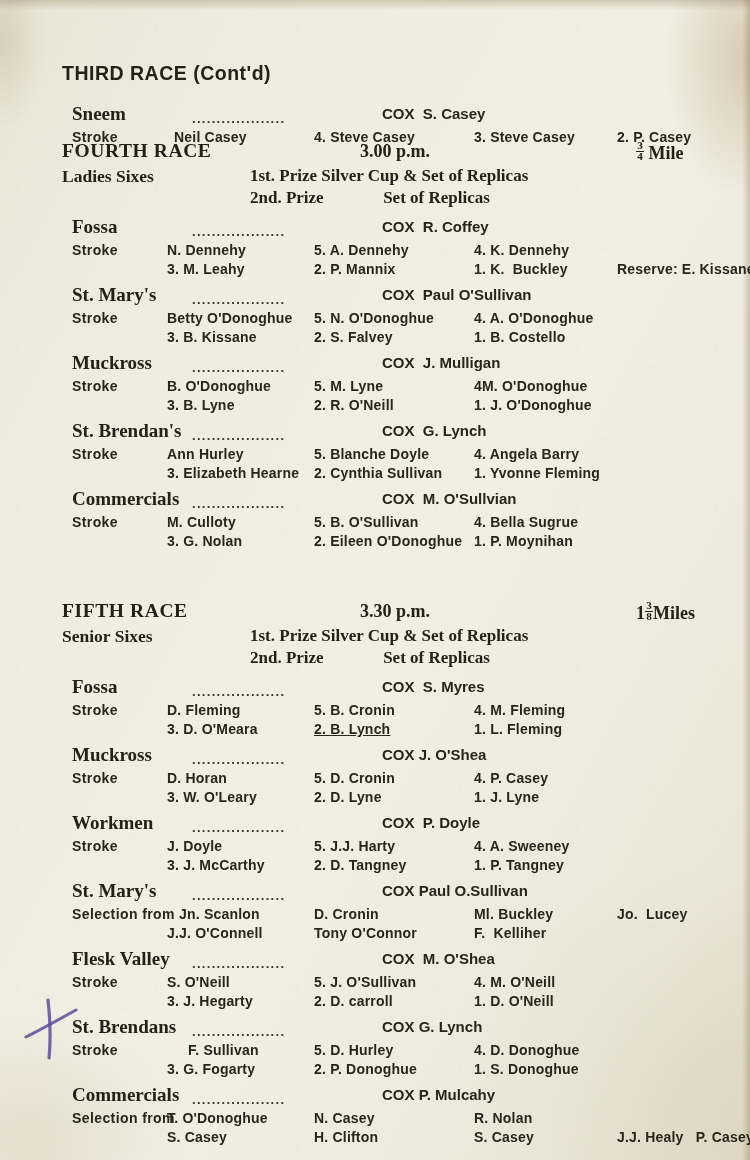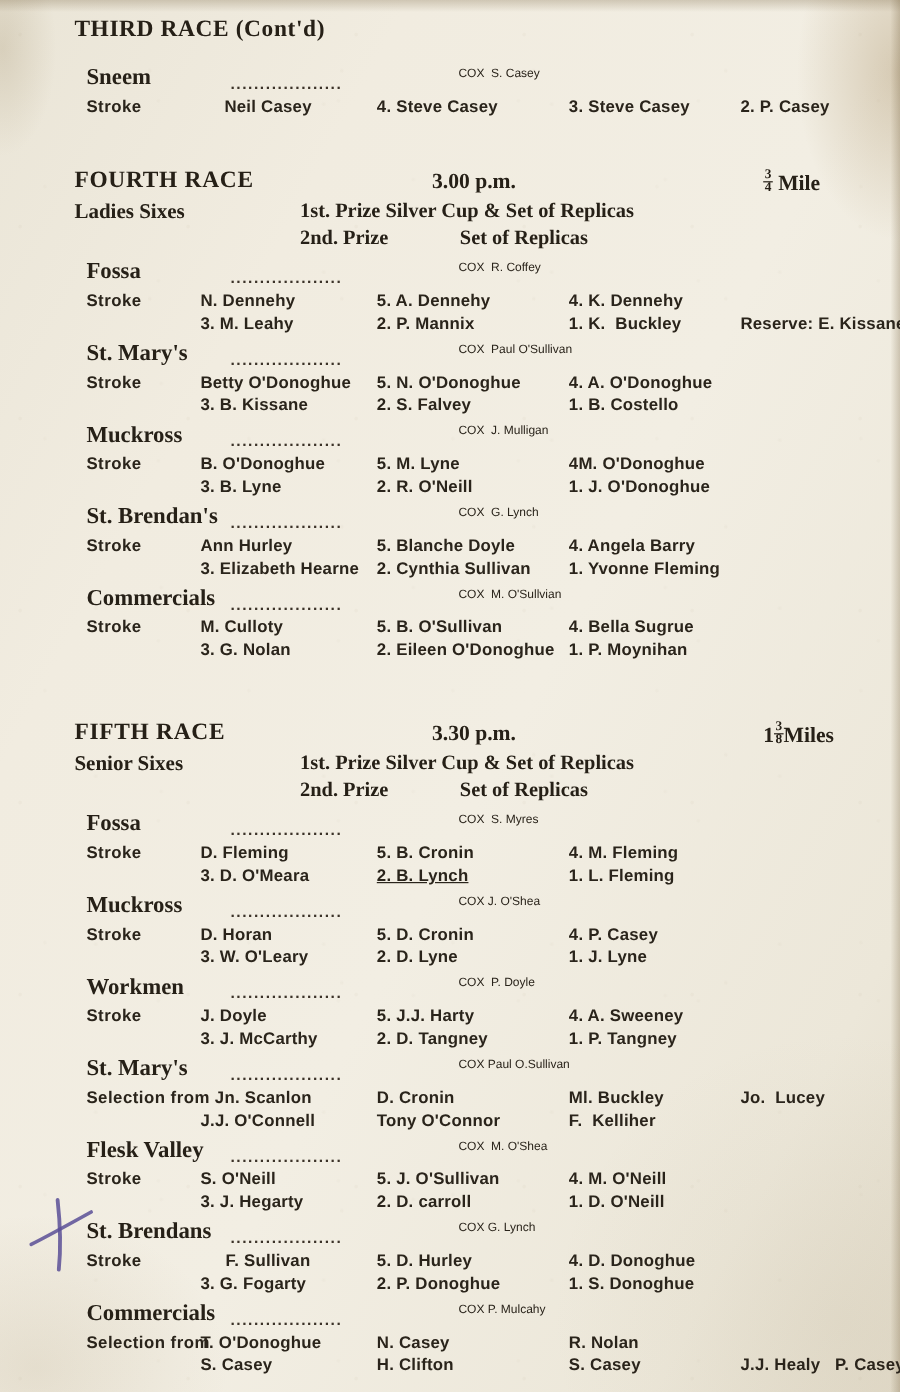--- a/index.html
+++ b/index.html
@@ -66,25 +66,26 @@
     position: relative;
     height: 0;
   }
   .race-title { position: absolute; font-size: 19.5px; letter-spacing: .6px; }
   .race-time  { position: absolute; font-size: 18px; }
   .distance   { position: absolute; font-size: 18px; white-space: nowrap; }
   .class-name { position: absolute; font-size: 17.5px; }
   .prize-line { position: absolute; font-size: 17px; white-space: pre; }
 
   .cont-title {
-    font-family: Liberation Serif, serif;
+    font-family: Liberation Sans, sans-serif;
     font-weight: bold;
     font-size: 19.5px;
     color: #262017;
     letter-spacing: .5px;
+    margin-top: 48px;
   }
 
   
   .team { position: relative; }
   .team-head { position: relative; height: 26px; }
   .club-name {
     position: absolute;
     left: 0; top: 0;
     font-size: 19px;
     white-space: pre;
@@ -95,22 +96,22 @@
     font-family: "Liberation Sans", sans-serif;
     font-weight: bold;
     font-size: 13px;
     letter-spacing: 1.3px;
     color: #3b3228;
   }
   .cox {
     position: absolute;
     top: 2px;
     font-family: "Liberation Sans", sans-serif;
-    font-weight: normal;
-    font-size: 10px;
+    font-weight: bold;
+    font-size: 15px;
     color: #2a241b;
     white-space: pre;
   }
   .crew-row { position: relative; height: 19px; }
   .cell {
     position: absolute;
     top: 0;
     font-family: "Liberation Sans", sans-serif;
     font-weight: bold;
     font-size: 14px;
@@ -154,21 +155,21 @@
         <div class="cont-title">THIRD  RACE  (Cont'd)</div>
         <div style="margin-top: 18px;">
           <div class="team" style="margin-top: 4px;">
             <div class="team-head">
               <div class="club-name" style="left: 10px;">Sneem</div>
               <div class="dots" style="left: 130px;">...................</div>
               <div class="cox" style="left: 320px;">COX  S. Casey</div>
             </div>
             <div class="crew-row">
               <span class="cell label" style="left: 10px;">Stroke</span>
-              <span class="cell" style="left: 105px; padding-left: 20px;">Neil Casey</span>
+              <span class="cell" style="left: 92px; padding-left: 20px;">Neil Casey</span>
               <span class="cell" style="left: 252px;">4. Steve Casey</span>
               <span class="cell" style="left: 412px;">3. Steve Casey</span>
               <span class="cell" style="left: 555px;">2. P. Casey</span>
             </div>
           </div>
         </div>
       </div>
       <div style="position: absolute; left: 62px; top: 140px; width: 680px;">
         <div class="race-head" style="height: 68px;">
           <div class="race-title" style="left: 0px; top: 0px;">FOURTH  RACE</div>

